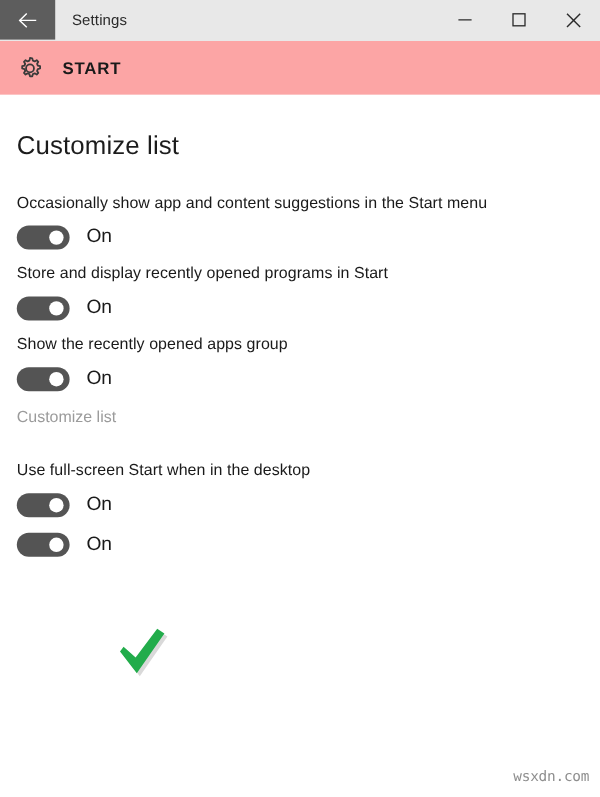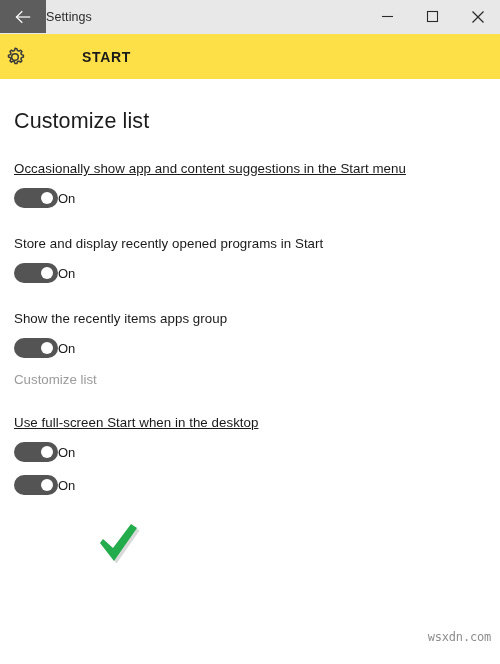--- a/index.html
+++ b/index.html
@@ -34,45 +34,46 @@
     justify-content: center;
     flex: 0 0 auto;
     cursor: pointer;
   }
   .back-button svg { display: block; }
   .app-title {
     display: flex;
     align-items: center;
     font-size: 12.5px;
     color: #2b2b2b;
+    padding-left: 14px;
     letter-spacing: .1px;
     flex: 1 1 auto;
   }
   .window-controls {
     display: flex;
     align-items: stretch;
     flex: 0 0 auto;
   }
   .win-btn {
     width: 45px;
     display: flex;
     align-items: center;
     justify-content: center;
     cursor: pointer;
   }
   .win-btn svg { display: block; }
 
   
   .header-bar {
     height: 45px;
-    background: #fde047;
-    display: flex;
-    align-items: center;
+    background: #fca5a5;
+    display: flex;
+    align-items: center;
+    padding-left: 10px;
     box-sizing: border-box;
-    gap: 40px;
   }
   .gear-icon {
     width: 30px;
     height: 30px;
     display: flex;
     align-items: center;
     justify-content: center;
     flex: 0 0 auto;
   }
   .gear-icon svg { display: block; }
@@ -101,22 +102,22 @@
     letter-spacing: .1px;
   }
   .heading-1 { padding-top: 30px; }
   .heading-2 { padding-top: 38px; }
 
   .setting-label {
     font-size: 13.3px;
     color: #1a1a1a;
     letter-spacing: .05px;
   }
-  .label-gap-first { margin-top: 27px; text-decoration: underline; }
-  .label-gap { margin-top: 27px; }
+  .label-gap-first { margin-top: 27px; }
+  .label-gap { margin-top: 11px; }
 
   .toggle-row {
     display: flex;
     align-items: center;
     margin-top: 11px;
     height: 22px;
   }
   .toggle {
     width: 44px;
     height: 20px;
@@ -129,22 +130,23 @@
   .toggle .knob {
     position: absolute;
     width: 12px;
     height: 12px;
     border-radius: 50%;
     background: #ffffff;
     top: 4px;
     right: 5px;
   }
   .toggle-state {
-    font-size: 13px;
-    color: #1a1a1a;
+    font-size: 16px;
+    color: #1a1a1a;
+    margin-left: 14px;
   }
 
   .link-text {
     font-size: 13.3px;
     color: #9b9b9b;
     margin-top: 13px;
     cursor: pointer;
     display: inline-block;
   }
 
@@ -156,21 +158,21 @@
     width: 46px;
     height: 44px;
     pointer-events: none;
   }
   .check-annotation svg { display: block; }
 
   
   .watermark {
     position: absolute;
     right: 9px;
-    bottom: 20px;
+    bottom: 10px;
     font-size: 12px;
     color: #8e8e8e;
     font-family: "DejaVu Sans Mono", monospace;
     letter-spacing: -.2px;
   }
 </style>
 </head>
 <body>
 
 <div class="titlebar">
@@ -238,21 +240,21 @@
   </div>
 
   <div class="setting-label label-gap">Store and display recently opened programs in Start</div>
   <div class="toggle-row">
     <div class="toggle">
       <span class="knob"></span>
     </div>
     <span class="toggle-state">On</span>
   </div>
 
-  <div class="setting-label label-gap">Show the recently items apps group</div>
+  <div class="setting-label label-gap">Show the recently opened apps group</div>
   <div class="toggle-row">
     <div class="toggle">
       <span class="knob"></span>
     </div>
     <span class="toggle-state">On</span>
   </div>
 
   <div>
     <span class="link-text">Customize list</span>
   </div>

